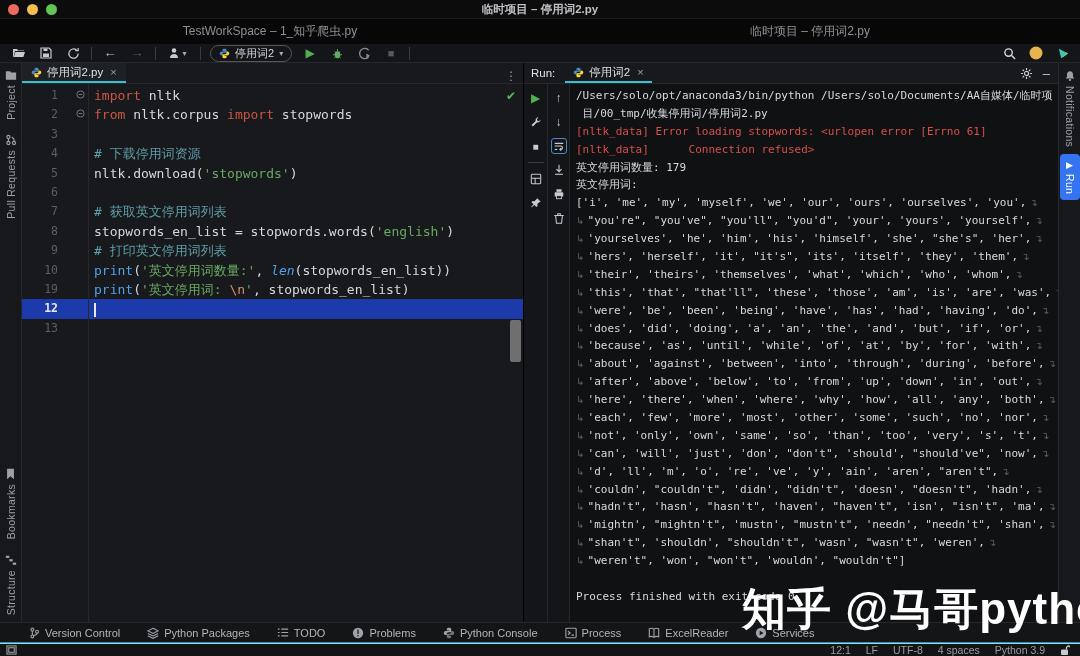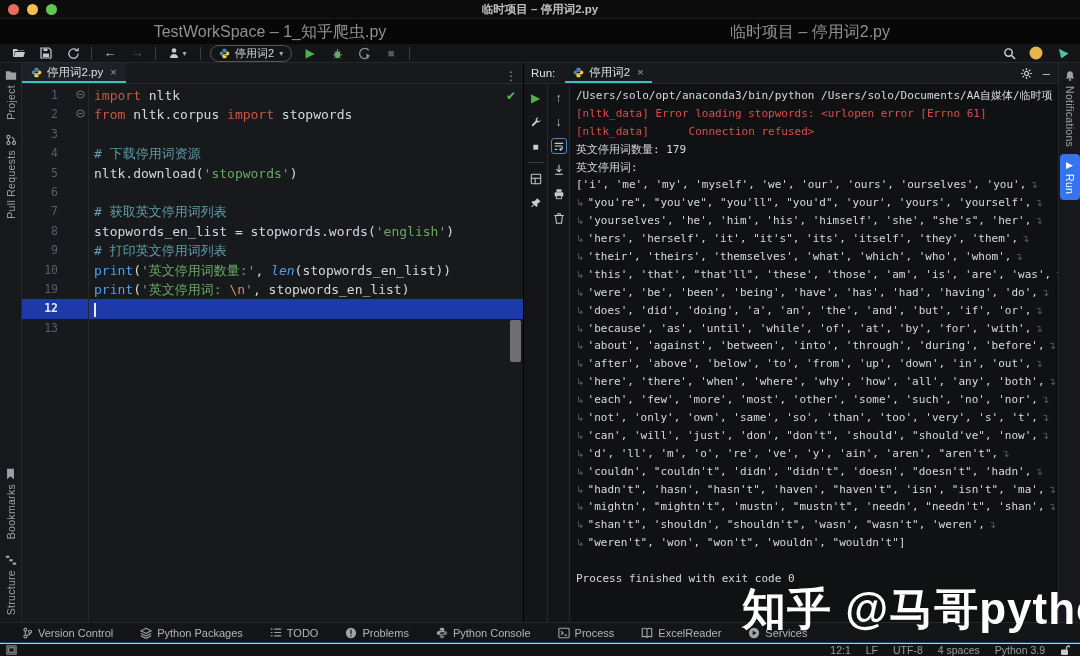--- a/index.html
+++ b/index.html
@@ -1,26 +1,26 @@
 <!DOCTYPE html>
 <html><head>
 <meta charset="utf-8">
 <style>
   html,body{margin:0;padding:0;background:#000;}
-  .app{position:relative;width:1080px;height:656px;background:#0c4a6e;overflow:hidden;
+  .app{position:relative;width:1080px;height:656px;background:#3b82f6;overflow:hidden;
        font-family:"Liberation Sans",sans-serif;color:#c8cad0;}
   svg{display:block;}
   
   .menubar{position:absolute;left:0;top:0;width:1080px;height:18px;background:#0c0c0d;
            border-bottom:1px solid #1c1c1e;display:flex;align-items:center;}
   .lights{display:flex;gap:8px;margin-left:8px;}
   .light{width:11px;height:11px;border-radius:50%;}
   .menubar-title{position:absolute;left:0;right:0;text-align:center;font-size:11.5px;color:#bfc1c5;font-weight:bold;}
   .titlebar{position:absolute;left:0;top:19px;width:1080px;height:25px;background:#070708;display:flex;}
-  .titlebar span{flex:1;text-align:center;line-height:25px;font-size:16px;color:#8e9093;}
+  .titlebar span{flex:1;text-align:center;line-height:25px;font-size:12px;color:#8e9093;}
   .toolbar{position:absolute;left:0;top:44px;width:1080px;height:19px;background:#141518;
            border-bottom:1px solid #26282b;display:flex;align-items:center;gap:9px;padding-left:10px;box-sizing:border-box;}
   .tbsep{width:1px;height:13px;background:#3a3c40;}
   .tbicon{display:flex;align-items:center;justify-content:center;width:18px;height:16px;}
   .arrowglyph{font-size:13px;line-height:14px;color:#c8cad0;}
   .dim{color:#55585e;}
   .runpill{display:flex;align-items:center;gap:5px;border:1px solid #54565a;border-radius:9px;
            height:15px;padding:0 8px;font-size:11px;color:#d6d8dc;}
   .chev{font-size:8px;color:#a9abb0;}
   .toolbar-right{margin-left:auto;display:flex;align-items:center;gap:9px;margin-right:8px;}
@@ -71,21 +71,21 @@
   .rtb2{width:22px;}
   .rtbi{width:16px;height:16px;display:flex;align-items:center;justify-content:center;font-size:12px;color:#c8cad0;}
   .rtbi.sel{border:1px solid #4a88c7;border-radius:3px;box-sizing:border-box;}
   .rtb-sep{width:16px;height:1px;background:#3a3c40;}
   .console{flex:1;padding:3px 0 0 6px;font-family:"DejaVu Sans Mono",monospace;font-size:11px;overflow:hidden;}
   .tl{height:17.9px;line-height:17.9px;white-space:pre;color:#d8dadf;}
   .tl .err{color:#d94f4c;}
   .wrapmark{color:#5a5d63;font-family:"DejaVu Sans",sans-serif;font-size:10px;}
   
   .bottombar{position:absolute;left:0;top:622px;width:1080px;height:20px;background:#141517;border-top:1px solid #26282b;
-             display:flex;align-items:center;gap:27px;padding-left:22px;box-sizing:border-box;}
+             display:flex;align-items:center;gap:27px;padding-left:29px;box-sizing:border-box;}
   .bitem{display:flex;align-items:center;gap:5px;font-size:11px;color:#b2b5bc;}
   .statusbar{position:absolute;left:0;top:643px;width:1080px;height:13px;background:#131416;border-top:1px solid #86efac;
              display:flex;align-items:center;font-size:10.5px;color:#9a9da3;box-sizing:border-box;}
   .sb-left{margin-left:6px;display:flex;align-items:center;}
   .sb-right{margin-left:auto;display:flex;align-items:center;gap:15px;margin-right:10px;}
   
   .watermark{position:absolute;left:742px;top:580px;font-size:44px;font-weight:600;color:#fff;letter-spacing:1px;
              white-space:nowrap;z-index:50;font-family:"Liberation Sans",sans-serif;}
 </style>
 </head>
@@ -348,20 +348,21 @@
               </svg>
             </span>
           <span class="rtbi">
             <svg width="12" height="12" viewBox="0 0 14 14" fill="none" stroke="#c8cad0" stroke-width="1.2">
                 <path d="M3 4l1 9h6l1-9M1.5 4h11M5.5 4V2h3v2"></path>
               </svg>
             </span>
         </div>
         <div class="console" id="console">
             <div class="tl"><span class="">/Users/solo/opt/anaconda3/bin/python /Users/solo/Documents/AA自媒体/临时项</span></div>
+            <div class="tl"><span class=""> 目/00_tmp/收集停用词/停用词2.py</span></div>
             <div class="tl"><span class="err">[nltk_data] Error loading stopwords: &lt;urlopen error [Errno 61]</span></div>
             <div class="tl"><span class="err">[nltk_data]      Connection refused&gt;</span></div>
             <div class="tl"><span class="">英文停用词数量: 179</span></div>
             <div class="tl"><span class="">英文停用词:</span></div>
             <div class="tl"><span class="">['i', 'me', 'my', 'myself', 'we', 'our', 'ours', 'ourselves', 'you',</span><span class="wrapmark"> ↴</span></div>
             <div class="tl"><span class="wrapmark">↳ </span><span class="">"you're", "you've", "you'll", "you'd", 'your', 'yours', 'yourself',</span><span class="wrapmark"> ↴</span></div>
             <div class="tl"><span class="wrapmark">↳ </span><span class="">'yourselves', 'he', 'him', 'his', 'himself', 'she', "she's", 'her',</span><span class="wrapmark"> ↴</span></div>
             <div class="tl"><span class="wrapmark">↳ </span><span class="">'hers', 'herself', 'it', "it's", 'its', 'itself', 'they', 'them',</span><span class="wrapmark"> ↴</span></div>
             <div class="tl"><span class="wrapmark">↳ </span><span class="">'their', 'theirs', 'themselves', 'what', 'which', 'who', 'whom',</span><span class="wrapmark"> ↴</span></div>
             <div class="tl"><span class="wrapmark">↳ </span><span class="">'this', 'that', "that'll", 'these', 'those', 'am', 'is', 'are', 'was',</span><span class="wrapmark"> ↴</span></div>

